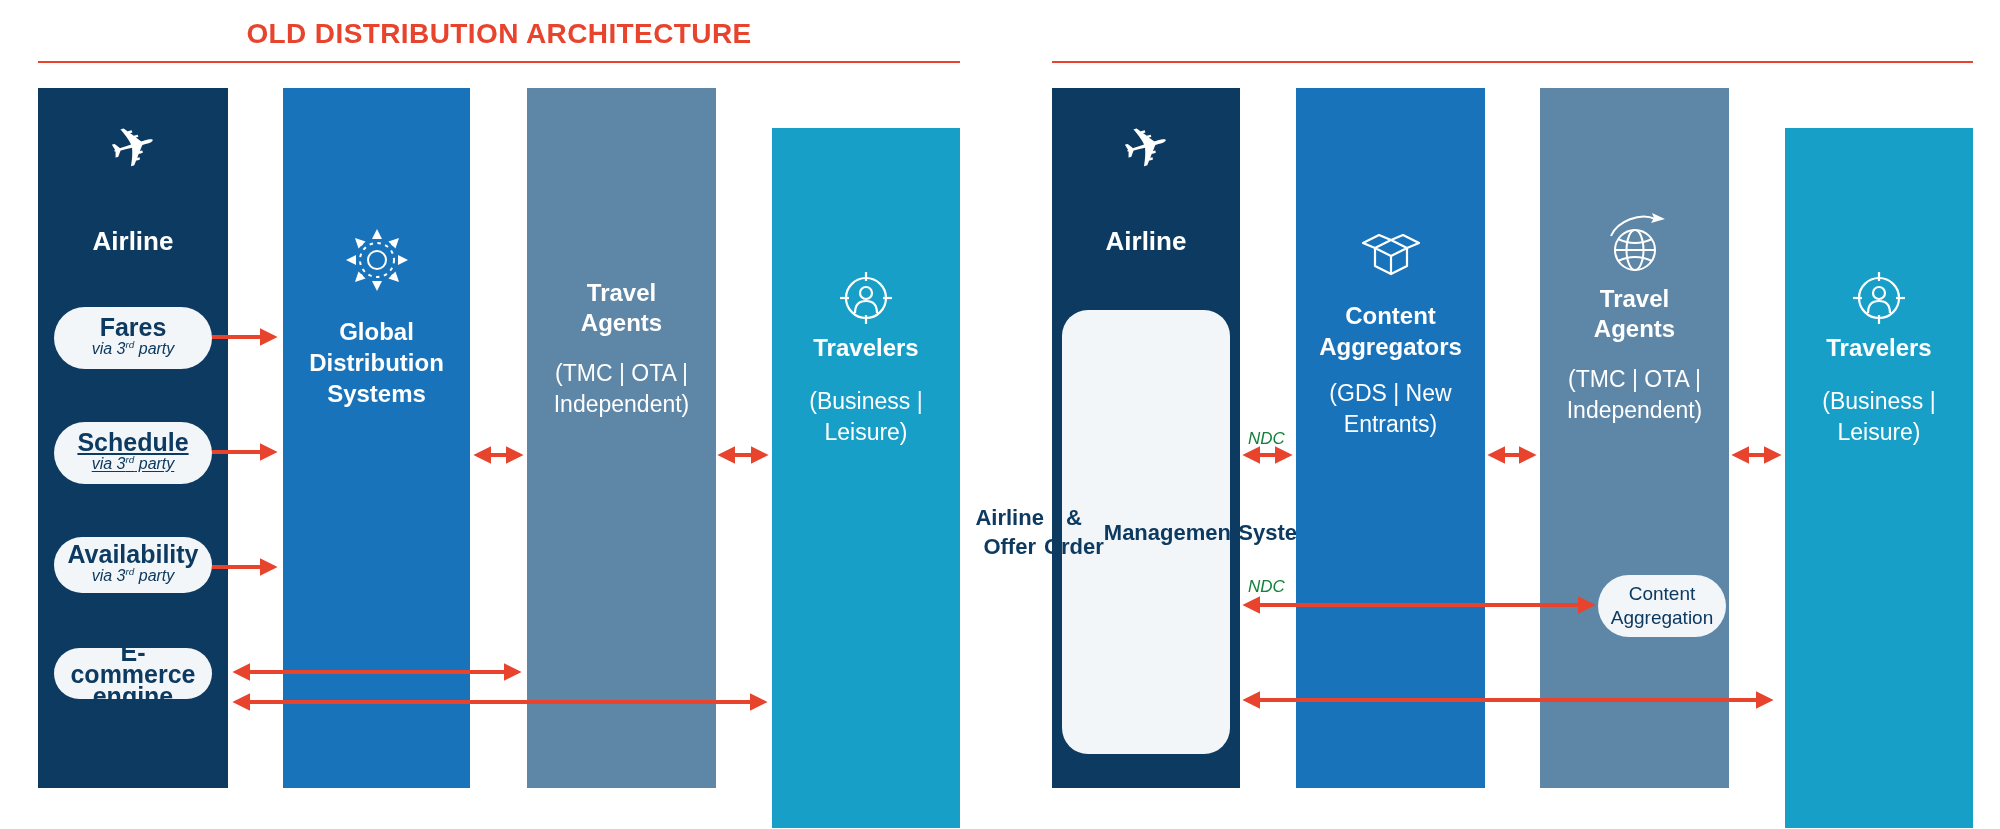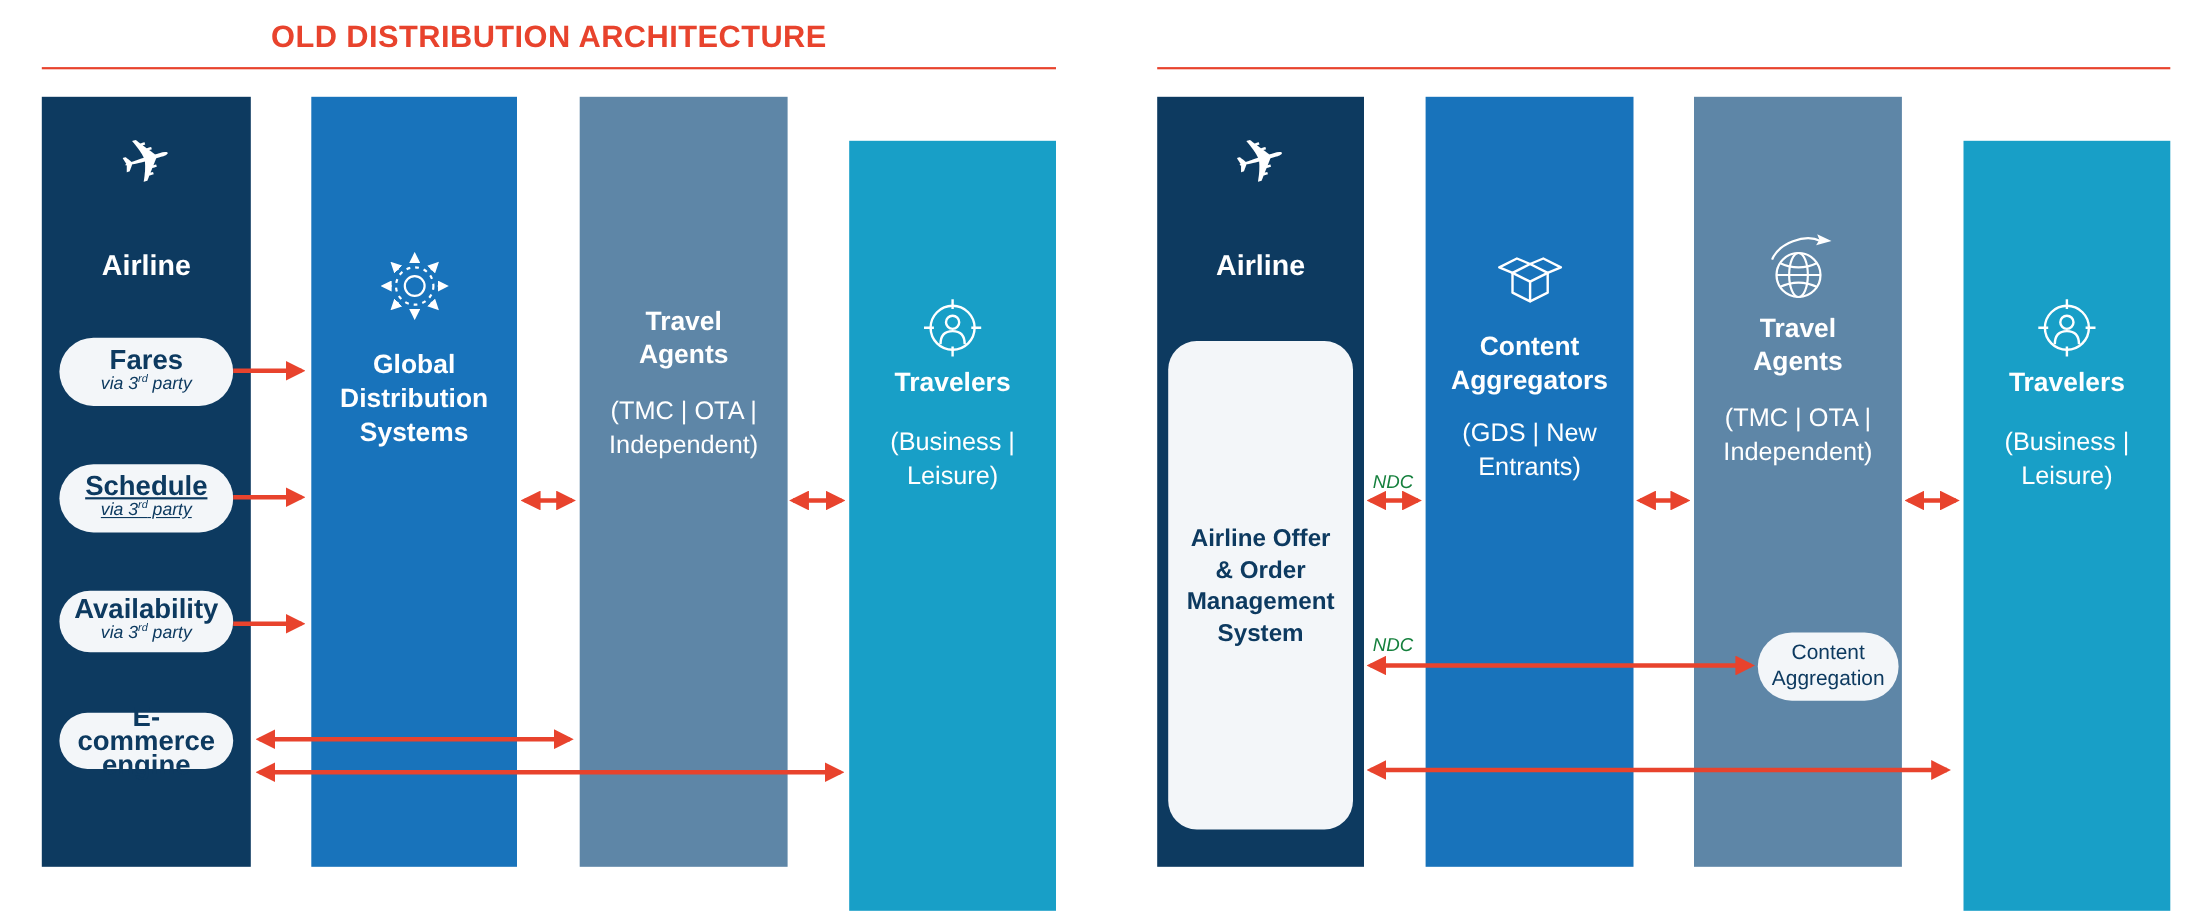--- a/index.html
+++ b/index.html
@@ -23,21 +23,21 @@
   .txt{position:absolute;left:0;right:0;text-align:center;}
   .bold{font-weight:700;}
 
   .pill{position:absolute;left:16px;width:158px;background:#f3f6f9;border-radius:33px;color:#0d3a60;
         display:flex;flex-direction:column;align-items:center;justify-content:center;line-height:1.18;padding:4px 8px;}
   .pill-title{font-weight:700;font-size:25px;line-height:22px;}
   .pill-sub{font-style:italic;font-size:16px;margin-top:1px;}
   sup.ord{font-size:.62em;}
 
   .omsbox{position:absolute;left:10px;top:222px;width:168px;height:444px;background:#f3f6f9;border-radius:26px;
-          display:flex;flex-direction:column;justify-content:center;
+          display:flex;align-items:center;justify-content:center;
           color:#0d3a60;font-weight:700;font-size:22px;line-height:29px;}
 
   .ca-pill{position:absolute;left:58px;top:487px;width:128px;height:62px;background:#f3f6f9;border-radius:31px;
            display:flex;flex-direction:column;align-items:center;justify-content:center;
            color:#0d3a60;font-size:19px;line-height:24px;font-weight:400;}
 
   .ndc{position:absolute;font-size:17px;font-style:italic;color:#15803d;}
 
   .arrows{position:absolute;left:0;top:0;pointer-events:none;}
 </style>

